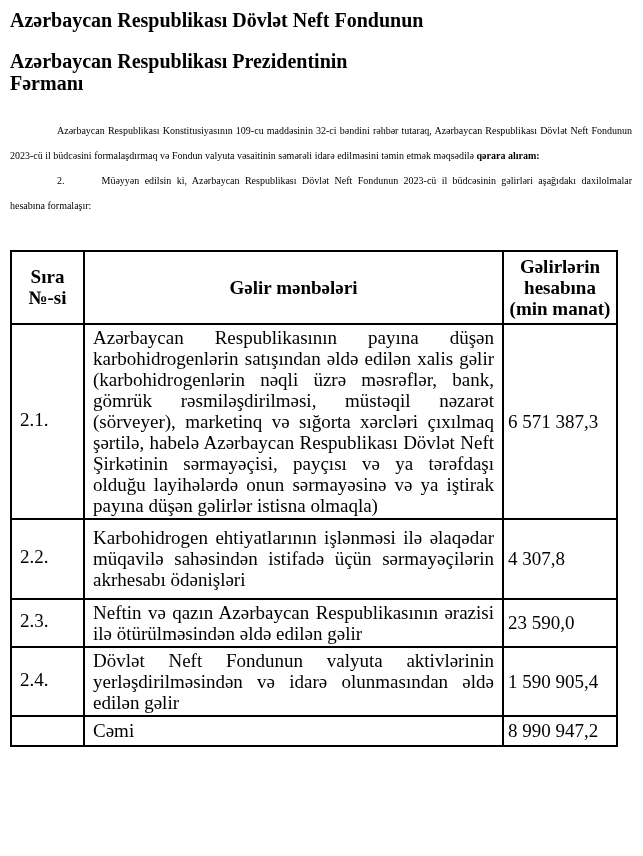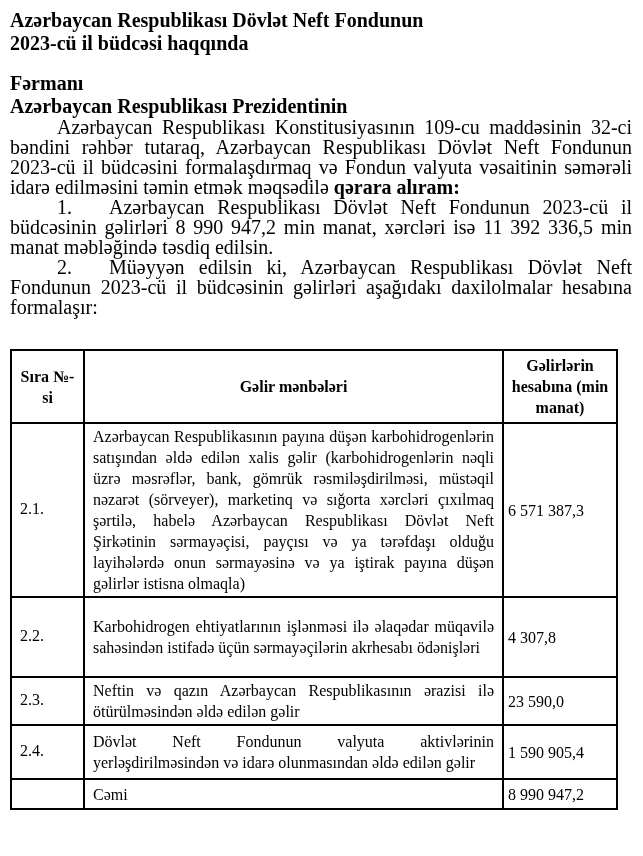--- a/index.html
+++ b/index.html
@@ -23,40 +23,41 @@
   .center-heading {
     text-align: left;
     font-size: 20px;
     line-height: 22.5px;
     font-weight: bold;
   }
   .subtitle-block {
     margin-top: 18px;
   }
   .body-text {
-    font-size: 20px;
-    line-height: 20px;
+    margin-top: 23px;
+    font-size: 10px;
+    line-height: 25px;
     text-align: justify;
   }
   .body-text p {
     margin: 0;
     text-indent: 47px;
   }
   .tab-gap {
     display: inline-block;
     width: 37px;
   }
   strong { font-weight: bold; }
 
   table.revenue-table {
     border-collapse: collapse;
     table-layout: fixed;
     width: 606px;
     margin-top: 32px;
-    font-size: 16px;
+    font-size: 19px;
     line-height: 21px;
   }
   table.revenue-table th,
   table.revenue-table td {
     border: 2px solid #000000;
     vertical-align: middle;
     overflow: hidden;
   }
   th.h-cell {
     font-weight: bold;
@@ -87,31 +88,29 @@
     font-weight: normal;
   }
 </style>
 </head>
 <body>
 
 <div class="page">
 
   <div class="center-heading">
     <div>Azərbaycan Respublikası Dövlət Neft Fondunun</div>
-    <div>2023-cü il büdcəsi haqqında</div>
   </div>
 
   <div class="center-heading subtitle-block">
+    <div>Azərbaycan Respublikası Prezidentinin</div>
     <div>Fərmanı</div>
-    <div>Azərbaycan Respublikası Prezidentinin</div>
   </div>
 
   <div class="body-text">
     <p><span>Azərbaycan Respublikası Konstitusiyasının 109-cu maddəsinin 32-ci bəndini rəhbər tutaraq, Azərbaycan Respublikası Dövlət Neft Fondunun 2023-cü il büdcəsini formalaşdırmaq və Fondun valyuta vəsaitinin səmərəli idarə edilməsini təmin etmək məqsədilə</span> <strong>qərara alıram:</strong></p>
-    <p><span>1.</span><span class="tab-gap"></span><span>Azərbaycan Respublikası Dövlət Neft Fondunun 2023-cü il büdcəsinin gəlirləri 8 990 947,2 min manat, xərcləri isə 11 392 336,5 min manat məbləğində təsdiq edilsin.</span></p>
     <p><span>2.</span><span class="tab-gap"></span><span>Müəyyən edilsin ki, Azərbaycan Respublikası Dövlət Neft Fondunun 2023-cü il büdcəsinin gəlirləri aşağıdakı daxilolmalar hesabına formalaşır:</span></p>
   </div>
 
   <table class="revenue-table">
     <colgroup>
       <col style="width:73px">
       <col style="width:419px">
       <col style="width:114px">
     </colgroup>
     <thead>

